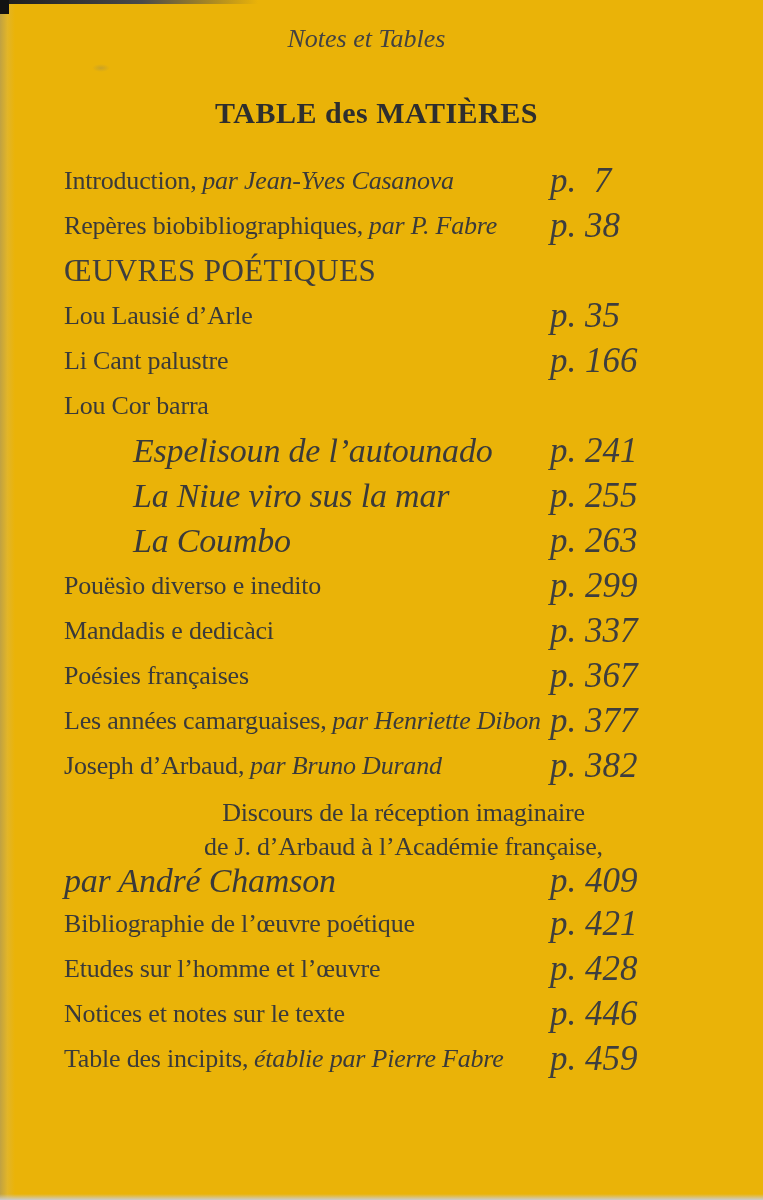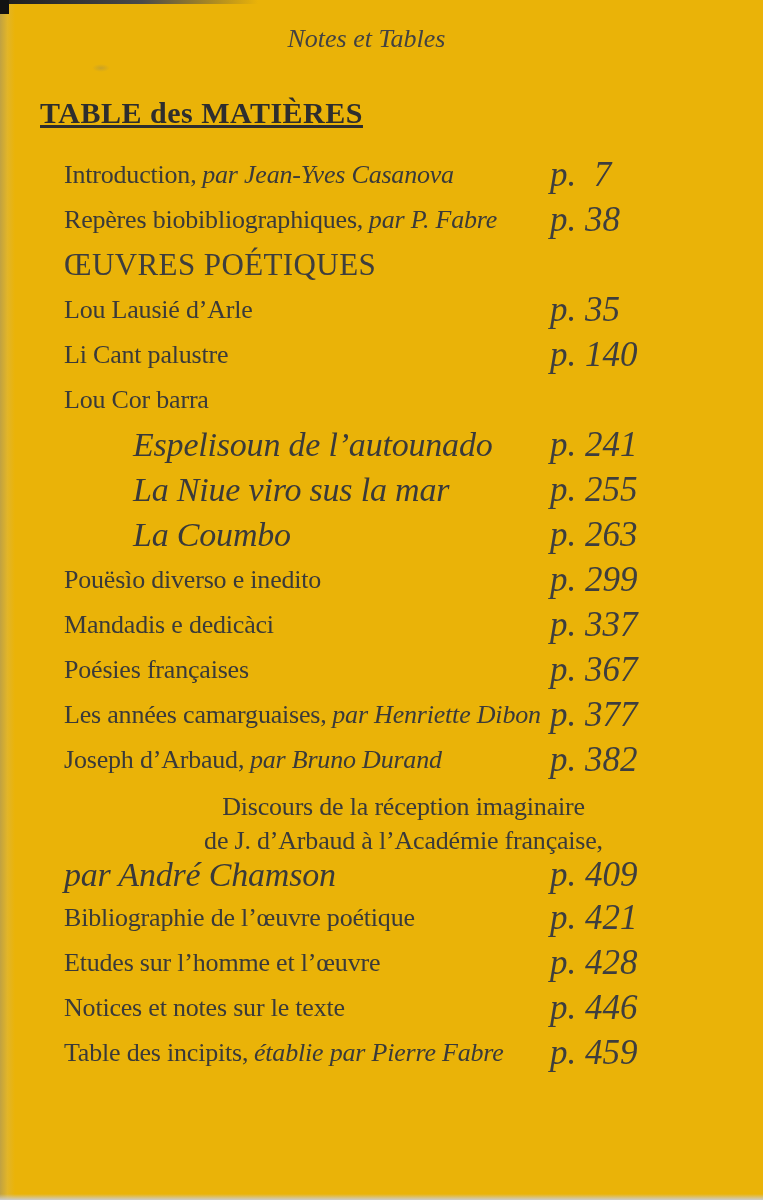--- a/index.html
+++ b/index.html
@@ -39,29 +39,28 @@
   
   .running-head {
     position: absolute; top: 24px; left: 40px; right: 70px;
     text-align: center;
     font-style: italic;
     font-size: 26px;
     color: #424242;
   }
   .page-title {
     position: absolute; top: 96px; left: 40px; right: 50px;
-    text-align: left;
+    text-align: center;
     font-weight: bold;
     font-size: 30px;
     letter-spacing: 0.5px;
     color: #2e2e2e;
-    text-decoration: underline;
   }
   .toc {
-    position: absolute; top: 160px; left: 64px; right: 20px;
+    position: absolute; top: 166px; left: 64px; right: 20px;
   }
   .row {
     display: grid;
     grid-template-columns: 486px 1fr;
     height: 45px;
     line-height: 30px;
     align-items: start;
   }
   .entry {
     font-size: 26px;
@@ -127,21 +126,21 @@
       </div>
       <div class="row">
         <span class="entry section-label">ŒUVRES POÉTIQUES</span>
       </div>
       <div class="row">
         <span class="entry">Lou Lausié d’Arle</span>
         <span class="pageno">p. 35</span>
       </div>
       <div class="row">
         <span class="entry">Li Cant palustre</span>
-        <span class="pageno">p. 140</span>
+        <span class="pageno">p. 166</span>
       </div>
       <div class="row">
         <span class="entry">Lou Cor barra</span>
       </div>
       <div class="row">
         <span class="entry sub">Espelisoun de l’autounado</span>
         <span class="pageno">p. 241</span>
       </div>
       <div class="row">
         <span class="entry sub">La Niue viro sus la mar</span>

